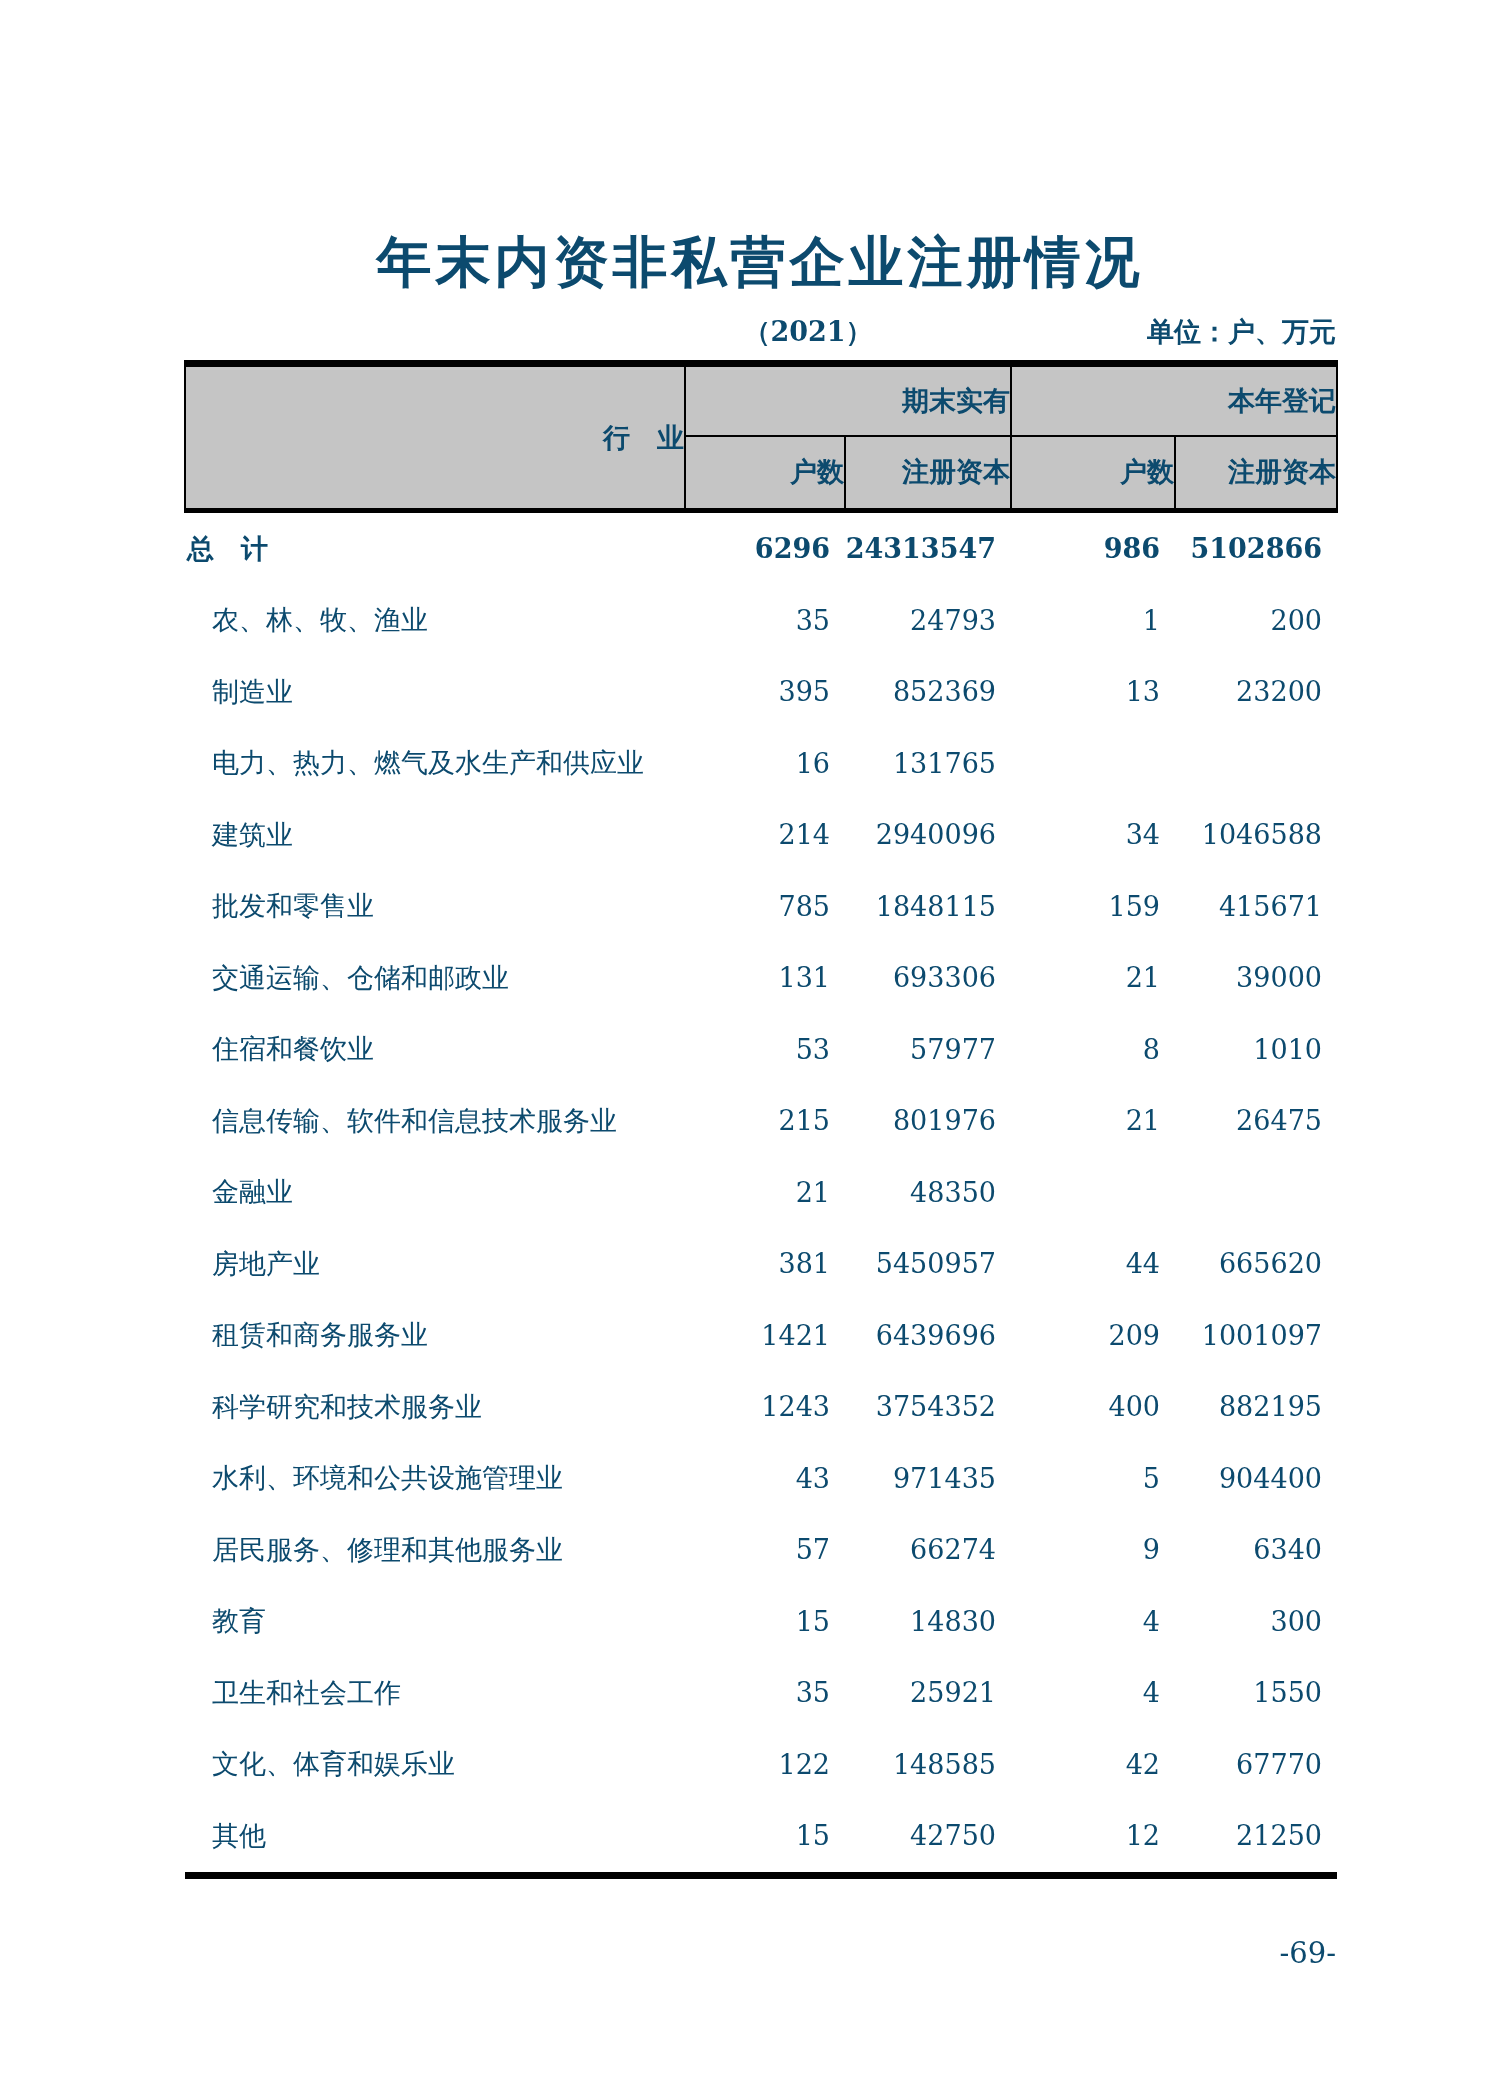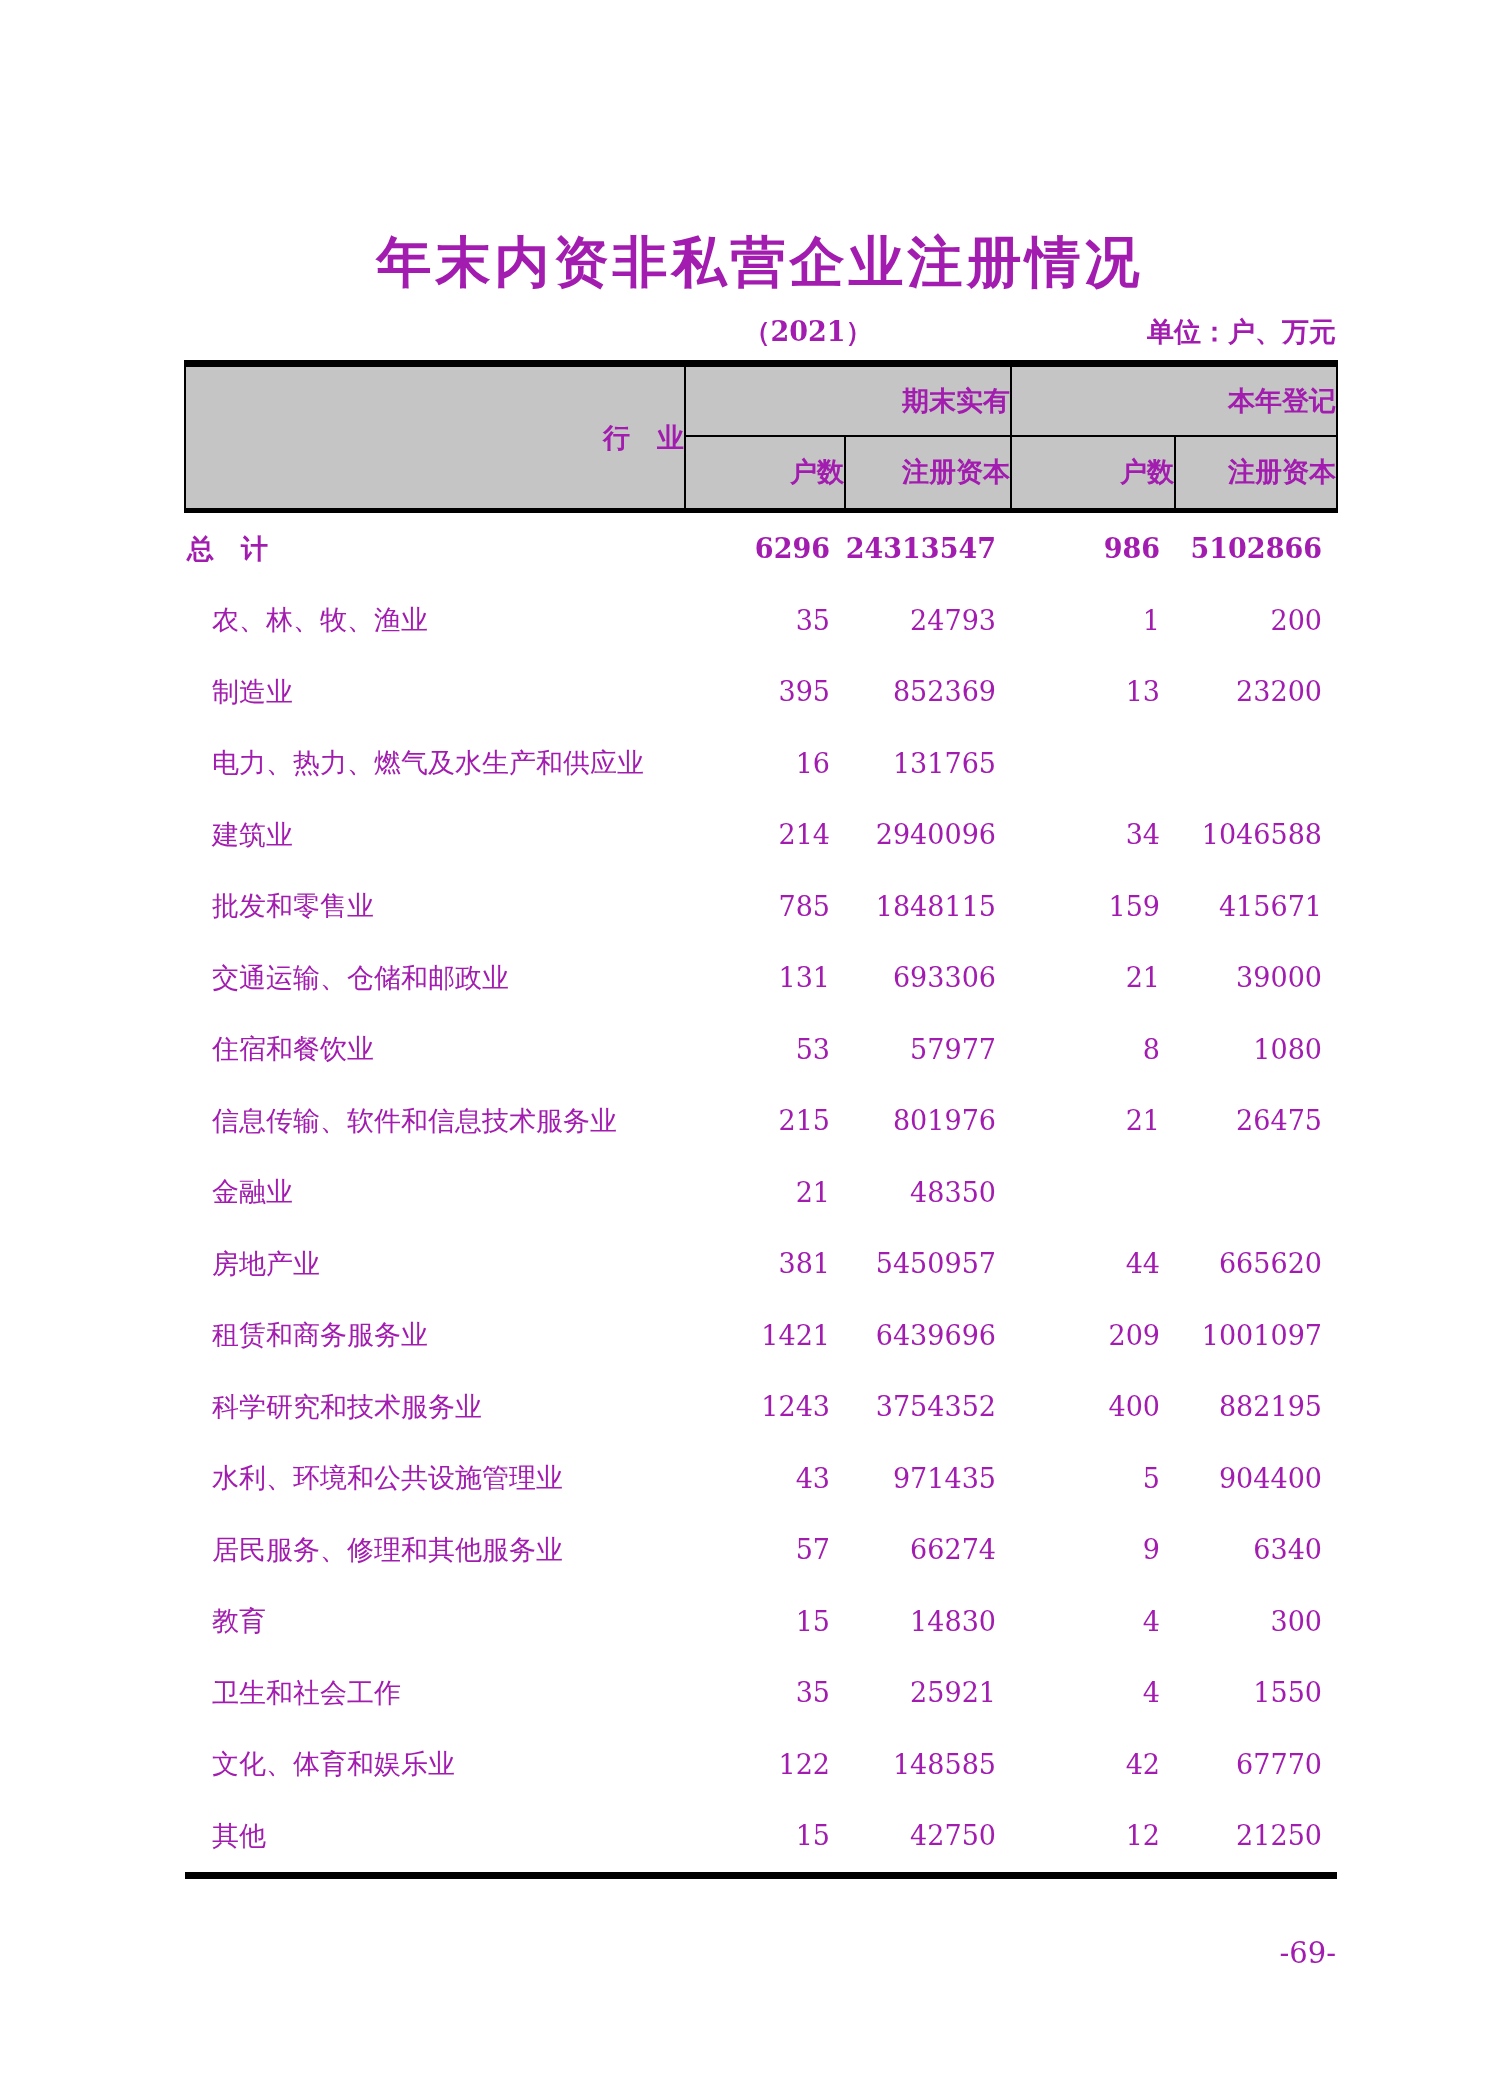--- a/index.html
+++ b/index.html
@@ -1,21 +1,21 @@
 <!DOCTYPE html>
 <html><head>
 <meta charset="utf-8">
 <style>
   html, body { margin: 0; padding: 0; background: #ffffff; }
   .page {
     position: relative;
     width: 1504px;
     height: 2095px;
     background: #ffffff;
-    color: #a21caf;
+    color: #0c4a6e;
     font-family: "DejaVu Serif", "Liberation Serif", serif;
     overflow: hidden;
   }
   .content {
     position: absolute;
     left: 184px;
     top: 0;
     width: 1152px;
   }
   .doc-title {
@@ -176,21 +176,21 @@
             <td class="num">131</td>
             <td class="num">693306</td>
             <td class="num">21</td>
             <td class="num">39000</td>
           </tr>
           <tr>
             <td class="c-industry indent">住宿和餐饮业</td>
             <td class="num">53</td>
             <td class="num">57977</td>
             <td class="num">8</td>
-            <td class="num">1080</td>
+            <td class="num">1010</td>
           </tr>
           <tr>
             <td class="c-industry indent">信息传输、软件和信息技术服务业</td>
             <td class="num">215</td>
             <td class="num">801976</td>
             <td class="num">21</td>
             <td class="num">26475</td>
           </tr>
           <tr>
             <td class="c-industry indent">金融业</td>

